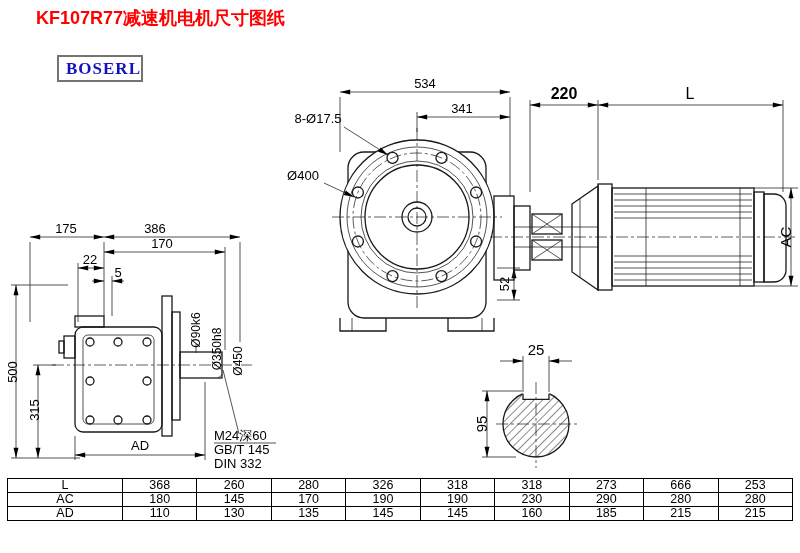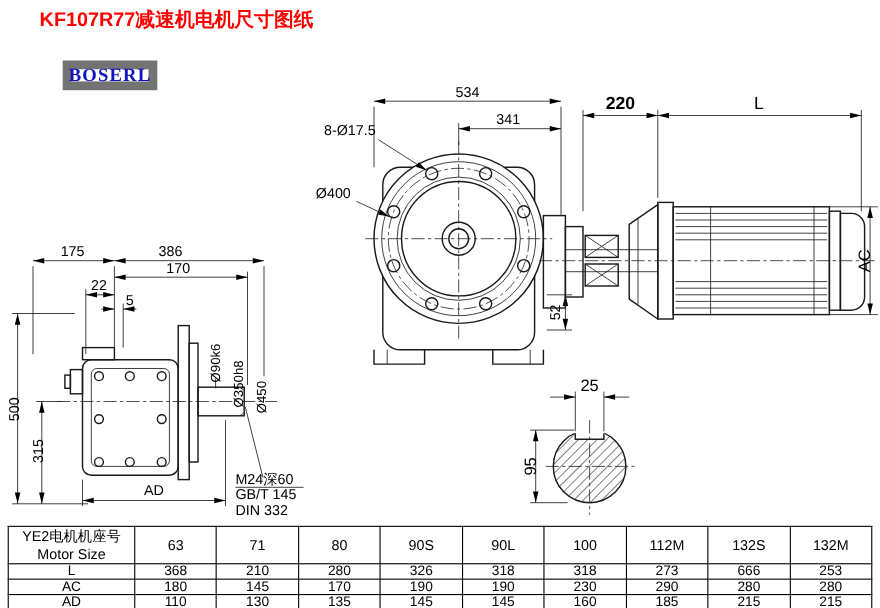--- a/index.html
+++ b/index.html
@@ -1,20 +1,20 @@
 <!DOCTYPE html>
 <html><head>
 <meta charset="utf-8">
 <style>
   * { margin:0; padding:0; box-sizing:border-box; }
   html,body { width:800px; height:553px; background:#fff; font-family:"Liberation Sans",sans-serif; }
   .page { position:relative; width:800px; height:553px; background:#fff; overflow:hidden; }
   .title { position:absolute; left:8px; top:6px; font-size:18px; font-weight:bold; color:#f00;margin-left:28px; }
-  .brand-box { position:absolute; left:57px; top:55px; width:86px; height:27px; border:8px solid #737373;
-               display:flex; align-items:center; justify-content:center; background:#fff; }
+  .brand-box { position:absolute; left:57px; top:55px; width:86px; height:27px; border:2px solid #737373;
+               display:flex; align-items:center; justify-content:flex-end; background:#fff; }
   .brand-box span { color:#1212c0; font-family:"Liberation Serif",serif; font-size:17px; font-weight:bold; letter-spacing:1px; }
   svg.drawing { position:absolute; left:0; top:0; }
 
   .ln  { stroke:#1a1a1a; stroke-width:1.3; fill:none; }
   .lnf { stroke:#1a1a1a; stroke-width:1.3; fill:#fff; }
   .thin{ stroke:#1a1a1a; stroke-width:0.75; fill:none; }
   .cl  { stroke:#1a1a1a; stroke-width:0.7; fill:none; stroke-dasharray:12 3 3 3; }
   .wht { fill:#fff; stroke:none; }
   .hatchfill { fill:url(#hatch); stroke:#1a1a1a; stroke-width:1.3; }
   text.dim { font-family:"Liberation Sans",sans-serif; font-size:13px; fill:#000; text-anchor:middle; }
@@ -235,39 +235,24 @@
       <text class="dim dim15" transform="rotate(-90 483 424)" x="483" y="428">95</text>
     </g>
   </svg>
 
   <table class="size-table">
     <colgroup>
         <col style="width:115px">
         <col span="9">
       </colgroup>
     <tbody>
-        <tr>
-      <th class="head-cell">
-        <span style="display:block">YE2电机机座号</span>
-        <span style="display:block">Motor Size</span>
-      </th>
-      <td class="head-cell">63</td>
-      <td class="head-cell">71</td>
-      <td class="head-cell">80</td>
-      <td class="head-cell">90S</td>
-      <td class="head-cell">90L</td>
-      <td class="head-cell">100</td>
-      <td class="head-cell">112M</td>
-      <td class="head-cell">132S</td>
-      <td class="head-cell">132M</td>
-    </tr>
     <tr>
       <th class="rowlab">L</th>
       <td class="num">368</td>
-      <td class="num">210</td>
+      <td class="num">260</td>
       <td class="num">280</td>
       <td class="num">326</td>
       <td class="num">318</td>
       <td class="num">318</td>
       <td class="num">273</td>
       <td class="num">666</td>
       <td class="num">253</td>
     </tr>
     <tr>
       <th class="rowlab">AC</th>

